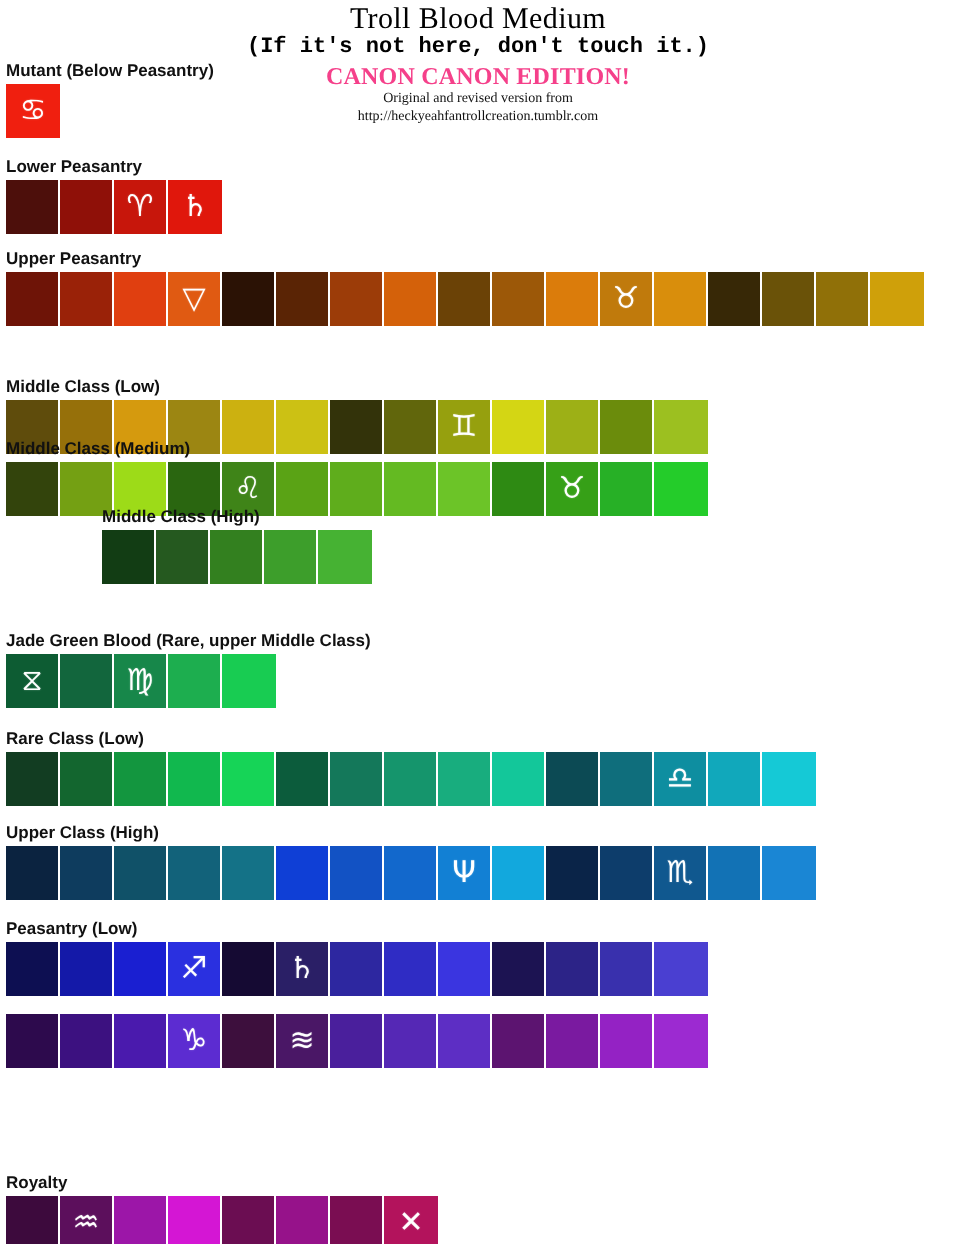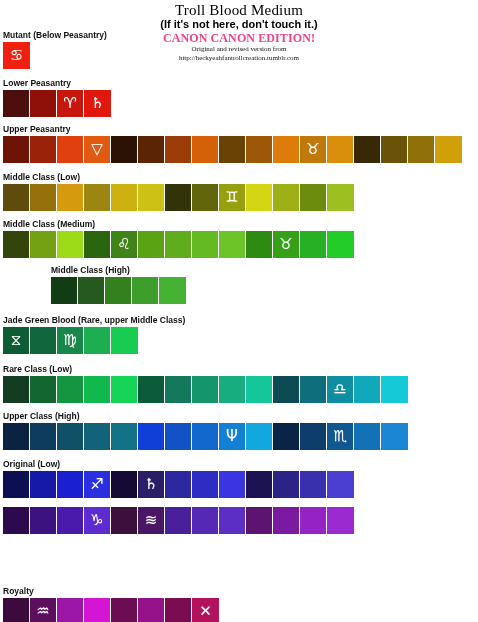--- a/index.html
+++ b/index.html
@@ -29,21 +29,21 @@
     padding-top: 2px;
   }
   .header-title {
     font-family: "Liberation Serif", serif;
     font-size: 15px;
     line-height: 16px;
     color: #000000;
     letter-spacing: 0.2px;
   }
   .header-sub {
-    font-family: Liberation Sans, sans-serif;
+    font-family: Liberation Mono, monospace;
     font-size: 11px;
     line-height: 13px;
     font-weight: bold;
     color: #000000;
     text-align: center;
   }
   .header-edition {
     font-family: "Liberation Serif", serif;
     font-size: 12px;
     line-height: 14px;
@@ -158,21 +158,21 @@
           <div class="swatch" style="background: rgb(192, 122, 12);">
             <span class="sym">♉</span>
           </div>
           <div class="swatch" style="background: rgb(217, 142, 12);"></div>
           <div class="swatch" style="background: rgb(55, 40, 6);"></div>
           <div class="swatch" style="background: rgb(106, 82, 8);"></div>
           <div class="swatch" style="background: rgb(144, 112, 8);"></div>
           <div class="swatch" style="background: rgb(207, 160, 10);"></div>
         </div>
       </div>
-      <div class="row" style="top: 172px;">
+      <div class="row" style="top: 188px;">
         <div class="row-label">Middle Class (Low)</div>
         <div class="swatches">
           <div class="swatch" style="background: rgb(95, 76, 12);"></div>
           <div class="swatch" style="background: rgb(150, 112, 10);"></div>
           <div class="swatch" style="background: rgb(213, 154, 14);"></div>
           <div class="swatch" style="background: rgb(156, 134, 18);"></div>
           <div class="swatch" style="background: rgb(204, 177, 16);"></div>
           <div class="swatch" style="background: rgb(204, 193, 20);"></div>
           <div class="swatch" style="background: rgb(51, 51, 10);"></div>
           <div class="swatch" style="background: rgb(97, 102, 12);"></div>
@@ -200,21 +200,21 @@
           <div class="swatch" style="background: rgb(100, 186, 34);"></div>
           <div class="swatch" style="background: rgb(108, 196, 40);"></div>
           <div class="swatch" style="background: rgb(46, 138, 19);"></div>
           <div class="swatch" style="background: rgb(54, 160, 23);">
             <span class="sym">♉</span>
           </div>
           <div class="swatch" style="background: rgb(39, 176, 38);"></div>
           <div class="swatch" style="background: rgb(36, 204, 42);"></div>
         </div>
       </div>
-      <div class="row" style="top: 265px; padding-left: 48px;">
+      <div class="row" style="top: 253px; padding-left: 48px;">
         <div class="row-label">Middle Class (High)</div>
         <div class="swatches">
           <div class="swatch" style="background: rgb(18, 61, 20);"></div>
           <div class="swatch" style="background: rgb(37, 89, 31);"></div>
           <div class="swatch" style="background: rgb(51, 128, 31);"></div>
           <div class="swatch" style="background: rgb(61, 158, 43);"></div>
           <div class="swatch" style="background: rgb(70, 178, 51);"></div>
         </div>
       </div>
       <div class="row" style="top: 315px;">
@@ -271,21 +271,21 @@
           <div class="swatch" style="background: rgb(10, 36, 72);"></div>
           <div class="swatch" style="background: rgb(13, 61, 107);"></div>
           <div class="swatch" style="background: rgb(16, 88, 143);">
             <span class="sym">♏</span>
           </div>
           <div class="swatch" style="background: rgb(18, 114, 181);"></div>
           <div class="swatch" style="background: rgb(26, 134, 212);"></div>
         </div>
       </div>
       <div class="row" style="top: 459px;">
-        <div class="row-label">Original (Low)</div>
+        <div class="row-label">Peasantry (Low)</div>
         <div class="swatches">
           <div class="swatch" style="background: rgb(13, 15, 82);"></div>
           <div class="swatch" style="background: rgb(20, 25, 168);"></div>
           <div class="swatch" style="background: rgb(26, 31, 209);"></div>
           <div class="swatch" style="background: rgb(42, 48, 224);">
             <span class="sym">♐</span>
           </div>
           <div class="swatch" style="background: rgb(21, 10, 51);"></div>
           <div class="swatch" style="background: rgb(42, 31, 102);">
             <span class="sym">♄</span>

